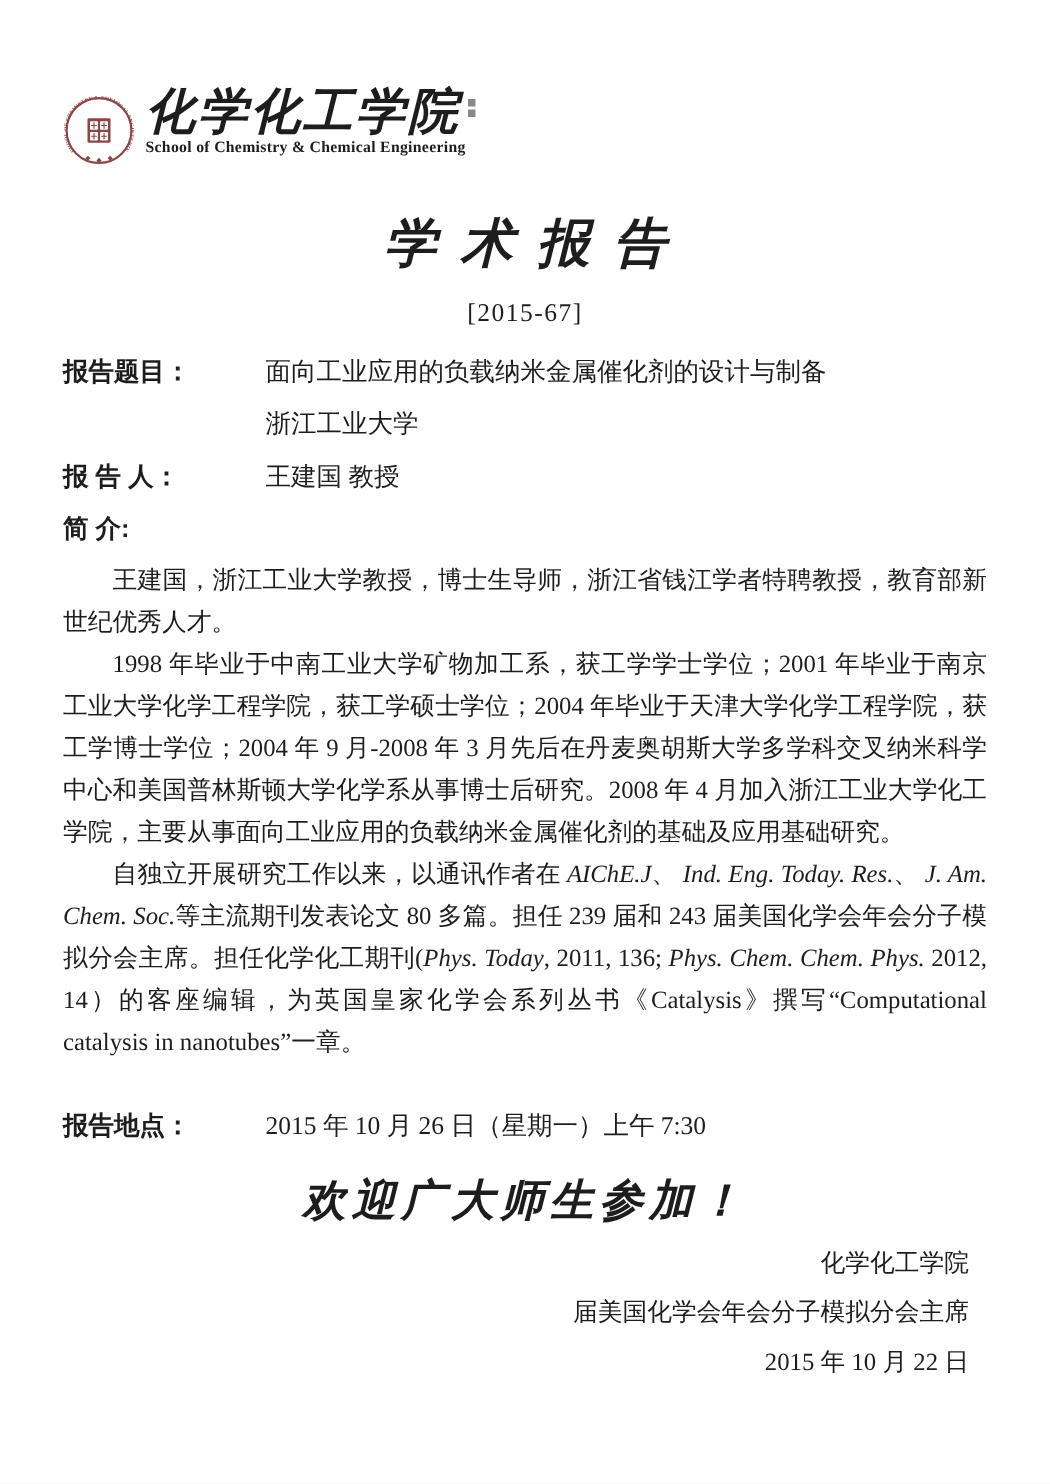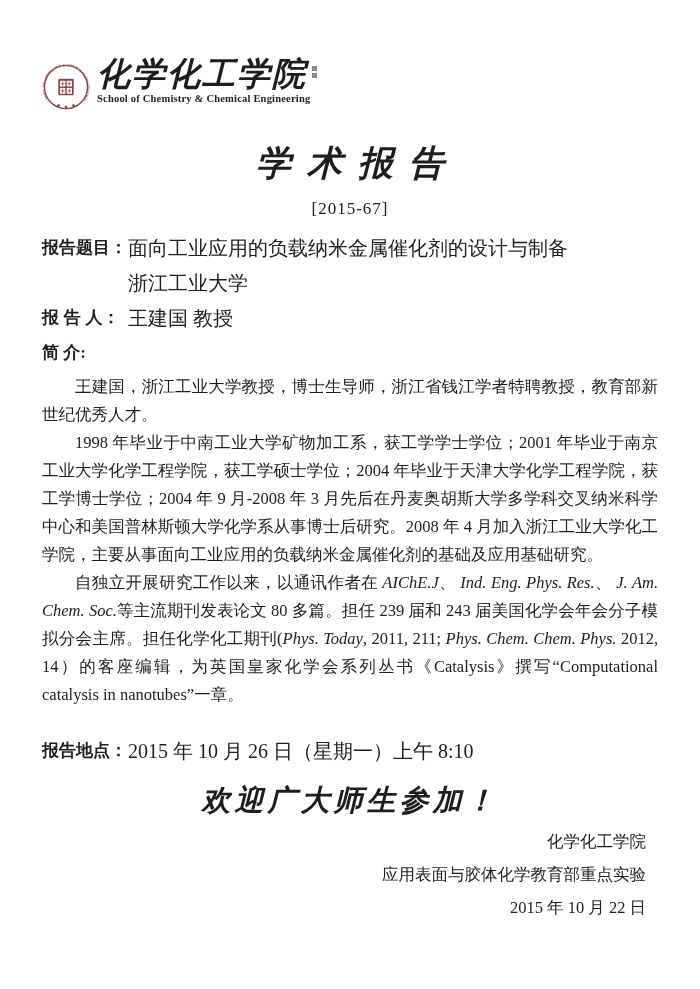--- a/index.html
+++ b/index.html
@@ -22,26 +22,26 @@
   .brush{font-family:"DejaVu Serif", serif;font-style:italic;font-weight:700;}
   .logo-name{font-size:33px;line-height:36px;white-space:nowrap;letter-spacing:2px;}
   .sig{display:inline-flex;flex-direction:column;gap:2px;margin-left:5px;vertical-align:14px;}
   .sig i{display:block;width:5px;height:5px;background:#4a4a4a;opacity:.65;}
   .logo-sub{font-family:"Liberation Serif",serif;font-weight:700;font-size:10.5px;line-height:13px;margin-top:0;letter-spacing:.2px;}
   
   .title{font-size:35px;line-height:58px;text-align:center;letter-spacing:16px;text-indent:16px;margin:12px 0 0 0;}
   .number{text-align:center;font-size:17px;line-height:22px;margin-top:6px;letter-spacing:1px;}
   
   .info{margin-top:16px;}
-  .row{display:flex;align-items:flex-start;}
+  .row{display:flex;align-items:flex-start;gap:13px;}
   .info .row{margin-bottom:11px;min-height:24px;}
   .label{font-family:"Liberation Sans",sans-serif;font-weight:700;font-size:17px;line-height:24px;flex:0 0 86px;white-space:nowrap;}
-  .value{font-size:20px;line-height:24px;}
+  .value{font-size:17px;line-height:24px;margin-left:36px;}
   
-  .bio-label{margin-top:2px;font-family:Liberation Serif, serif;font-weight:700;font-size:17px;line-height:24px;}
+  .bio-label{margin-top:2px;font-family:Liberation Sans, sans-serif;font-weight:700;font-size:17px;line-height:24px;}
   .bio{margin-top:8px;}
   .bio p{margin:0;font-size:16.5px;line-height:28px;text-align:justify;text-indent:2em;}
   .bio i{}
   
   .schedule{margin-top:30px;}
   .schedule .row{margin-bottom:17px;}
   
   .welcome{font-size:29px;line-height:40px;text-align:center;letter-spacing:4px;margin-top:10px;}
   .footer{margin-top:5px;text-align:right;padding-right:12px;font-size:16.5px;}
   .footer div{line-height:33px;}
@@ -96,31 +96,31 @@
     <div class="row">
       <span class="label">报 告 人：</span>
       <span class="value">王建国  教授</span>
     </div>
   </section>
 
   <div class="bio-label">简  介:</div>
   <div class="bio" id="bio-paragraphs">
       <p><span>王建国，浙江工业大学教授，博士生导师，浙江省钱江学者特聘教授，教育部新世纪优秀人才。</span></p>
       <p><span>1998 年毕业于中南工业大学矿物加工系，获工学学士学位；2001 年毕业于南京工业大学化学工程学院，获工学硕士学位；2004 年毕业于天津大学化学工程学院，获工学博士学位；2004 年 9 月-2008 年 3 月先后在丹麦奥胡斯大学多学科交叉纳米科学中心和美国普林斯顿大学化学系从事博士后研究。2008 年 4 月加入浙江工业大学化工学院，主要从事面向工业应用的负载纳米金属催化剂的基础及应用基础研究。</span></p>
-      <p><span>自独立开展研究工作以来，以通讯作者在 </span><i>AIChE.J</i><span>、 </span><i>Ind. Eng. Phys. Res.</i><span>、 </span><i>J. Am. Chem. Soc.</i><span>等主流期刊发表论文 80 多篇。担任 239 届和 243 届美国化学会年会分子模拟分会主席。担任化学化工期刊(</span><i>Phys. Today</i><span>, 2011, 211; </span><i>Phys. Chem. Chem. Phys.</i><span> 2012, 14）的客座编辑，为英国皇家化学会系列丛书《Catalysis》撰写“Computational catalysis in nanotubes”一章。</span></p>
+      <p><span>自独立开展研究工作以来，以通讯作者在 </span><i>AIChE.J</i><span>、 </span><i>Ind. Eng. Today. Res.</i><span>、 </span><i>J. Am. Chem. Soc.</i><span>等主流期刊发表论文 80 多篇。担任 239 届和 243 届美国化学会年会分子模拟分会主席。担任化学化工期刊(</span><i>Phys. Today</i><span>, 2011, 136; </span><i>Phys. Chem. Chem. Phys.</i><span> 2012, 14）的客座编辑，为英国皇家化学会系列丛书《Catalysis》撰写“Computational catalysis in nanotubes”一章。</span></p>
     </div>
 
   <section class="schedule">
     <div class="row">
       <span class="label">报告地点：</span>
-      <span class="value">2015 年 10 月 26 日（星期一）上午 8:10</span>
+      <span class="value">2015 年 10 月 26 日（星期一）上午 7:30</span>
     </div>
   </section>
 
   <div class="brush welcome">欢迎广大师生参加！</div>
 
   <footer class="footer" id="footer-lines">
       <div>化学化工学院</div>
-      <div>应用表面与胶体化学教育部重点实验</div>
+      <div>届美国化学会年会分子模拟分会主席</div>
       <div>2015 年 10 月 22 日</div>
     </footer>
 
 </div>
 
 </body></html>

